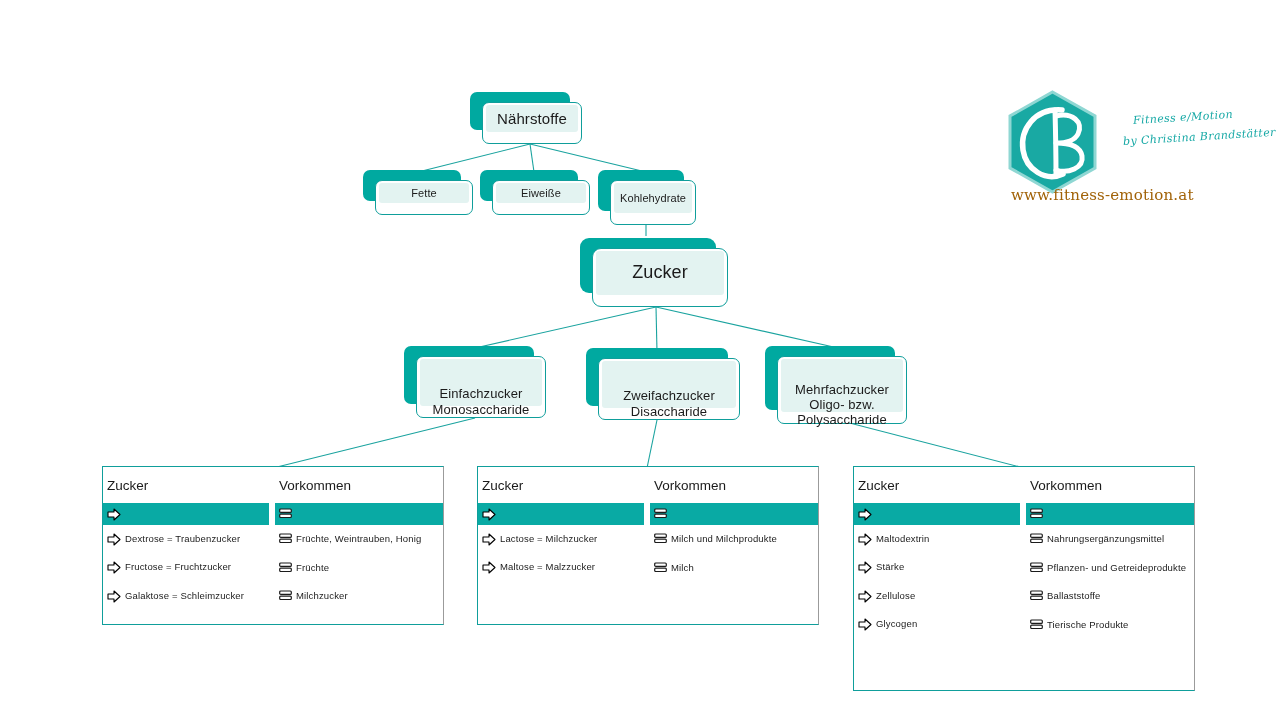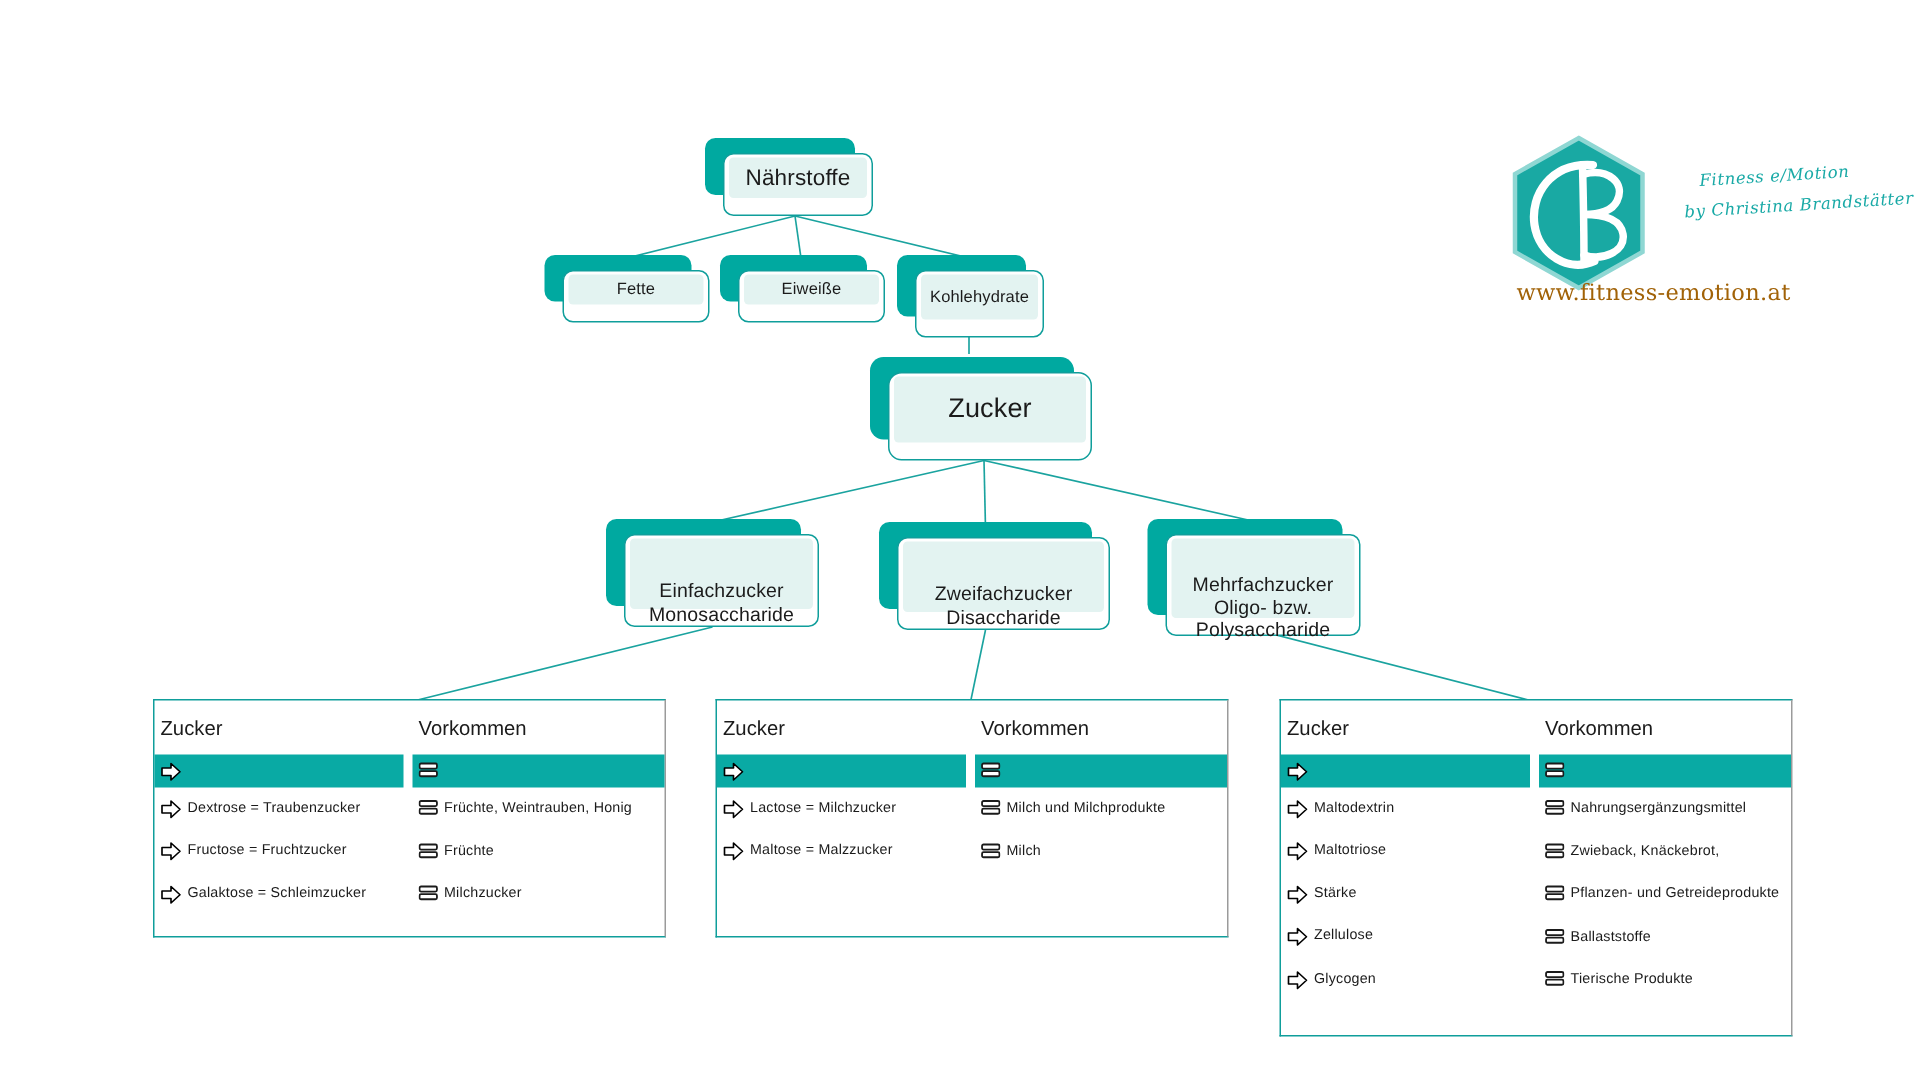--- a/index.html
+++ b/index.html
@@ -463,39 +463,20 @@
           <span>Nahrungsergänzungsmittel</span>
         </div>
       </div>
       <div class="row">
         <div class="cell colA">
           <span class="icon">
             <svg width="14" height="13" viewBox="0 0 14 13">
                 <path d="M1 4 H7 V1 L13 6.5 L7 12 V9 H1 Z" fill="#ffffff" stroke="#000000" stroke-width="1.1" stroke-linejoin="round"></path>
               </svg>
           </span>
-          <span>Maltotriose</span>
-        </div>
-        <div class="cell colB">
-          <span class="icon">
-            <svg width="13" height="12" viewBox="0 0 13 12">
-                <rect x="0.7" y="1" width="11.6" height="3.4" rx="1" fill="#ffffff" stroke="#1b1b1b" stroke-width="1.2"></rect>
-                <rect x="0.7" y="6.1" width="11.6" height="3.4" rx="1" fill="#ffffff" stroke="#1b1b1b" stroke-width="1.2"></rect>
-              </svg>
-          </span>
-          <span>Zwieback, Knäckebrot,</span>
-        </div>
-      </div>
-      <div class="row">
-        <div class="cell colA">
-          <span class="icon">
-            <svg width="14" height="13" viewBox="0 0 14 13">
-                <path d="M1 4 H7 V1 L13 6.5 L7 12 V9 H1 Z" fill="#ffffff" stroke="#000000" stroke-width="1.1" stroke-linejoin="round"></path>
-              </svg>
-          </span>
           <span>Stärke</span>
         </div>
         <div class="cell colB">
           <span class="icon">
             <svg width="13" height="12" viewBox="0 0 13 12">
                 <rect x="0.7" y="1" width="11.6" height="3.4" rx="1" fill="#ffffff" stroke="#1b1b1b" stroke-width="1.2"></rect>
                 <rect x="0.7" y="6.1" width="11.6" height="3.4" rx="1" fill="#ffffff" stroke="#1b1b1b" stroke-width="1.2"></rect>
               </svg>
           </span>
           <span>Pflanzen- und Getreideprodukte</span>

